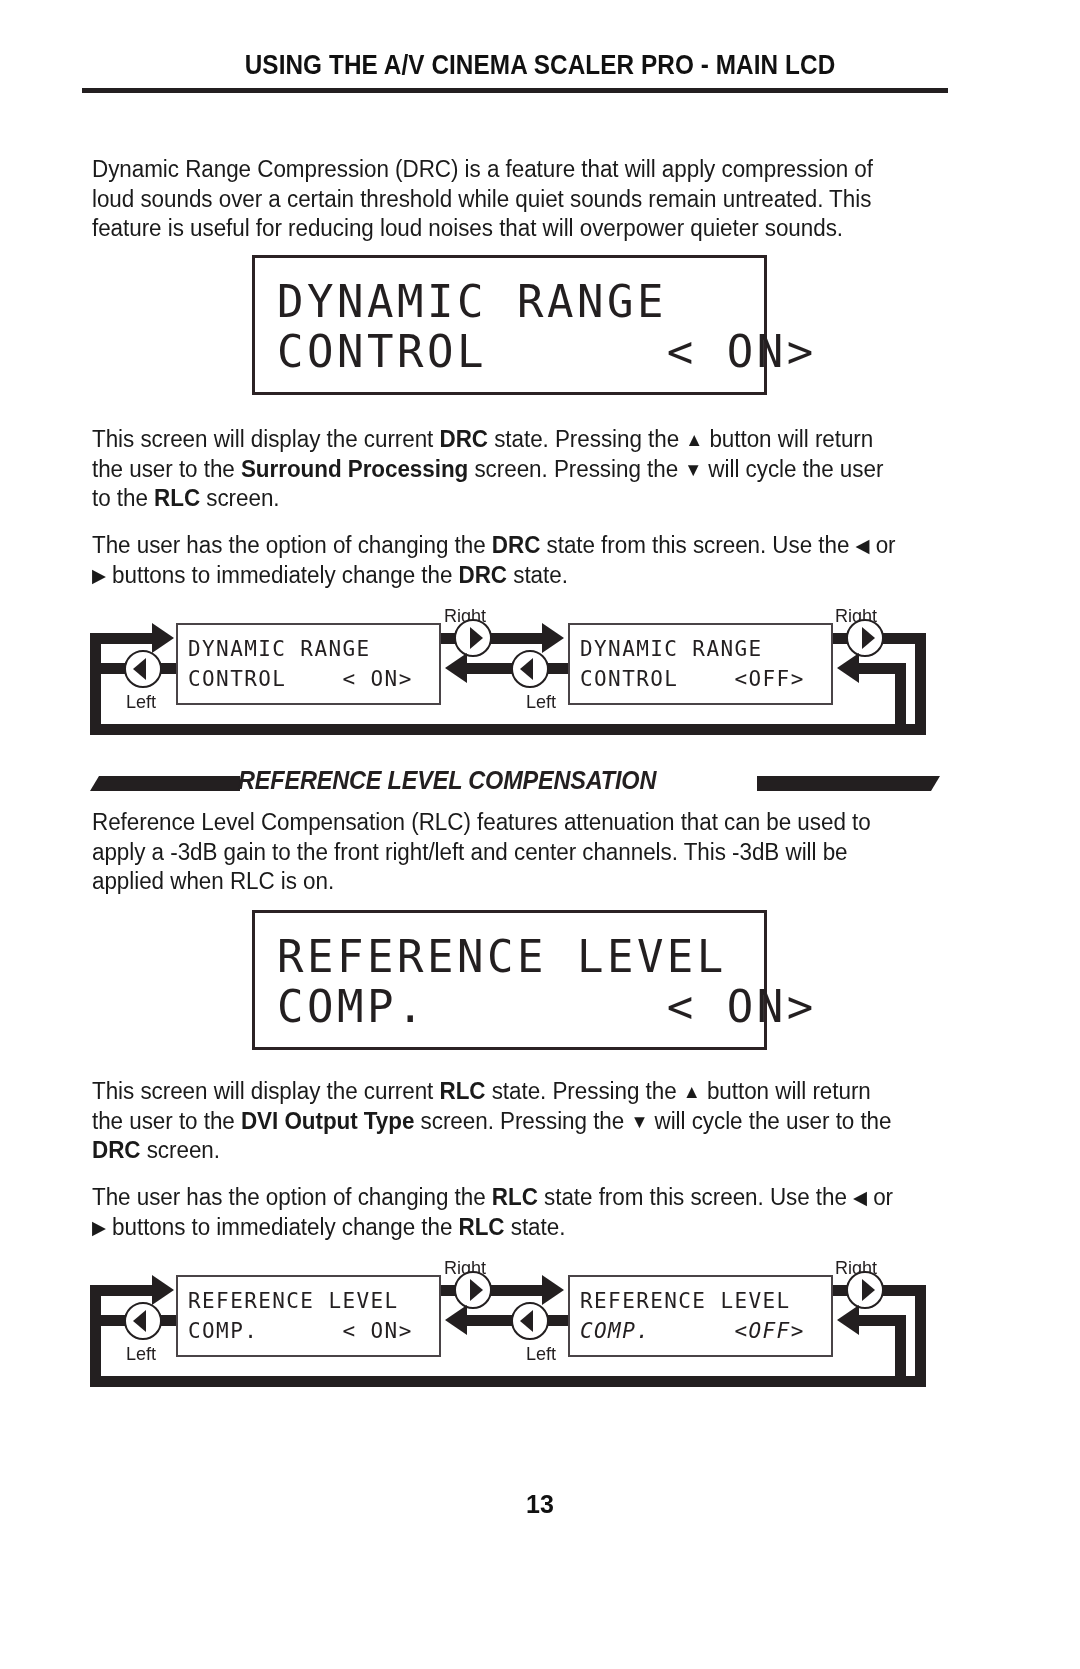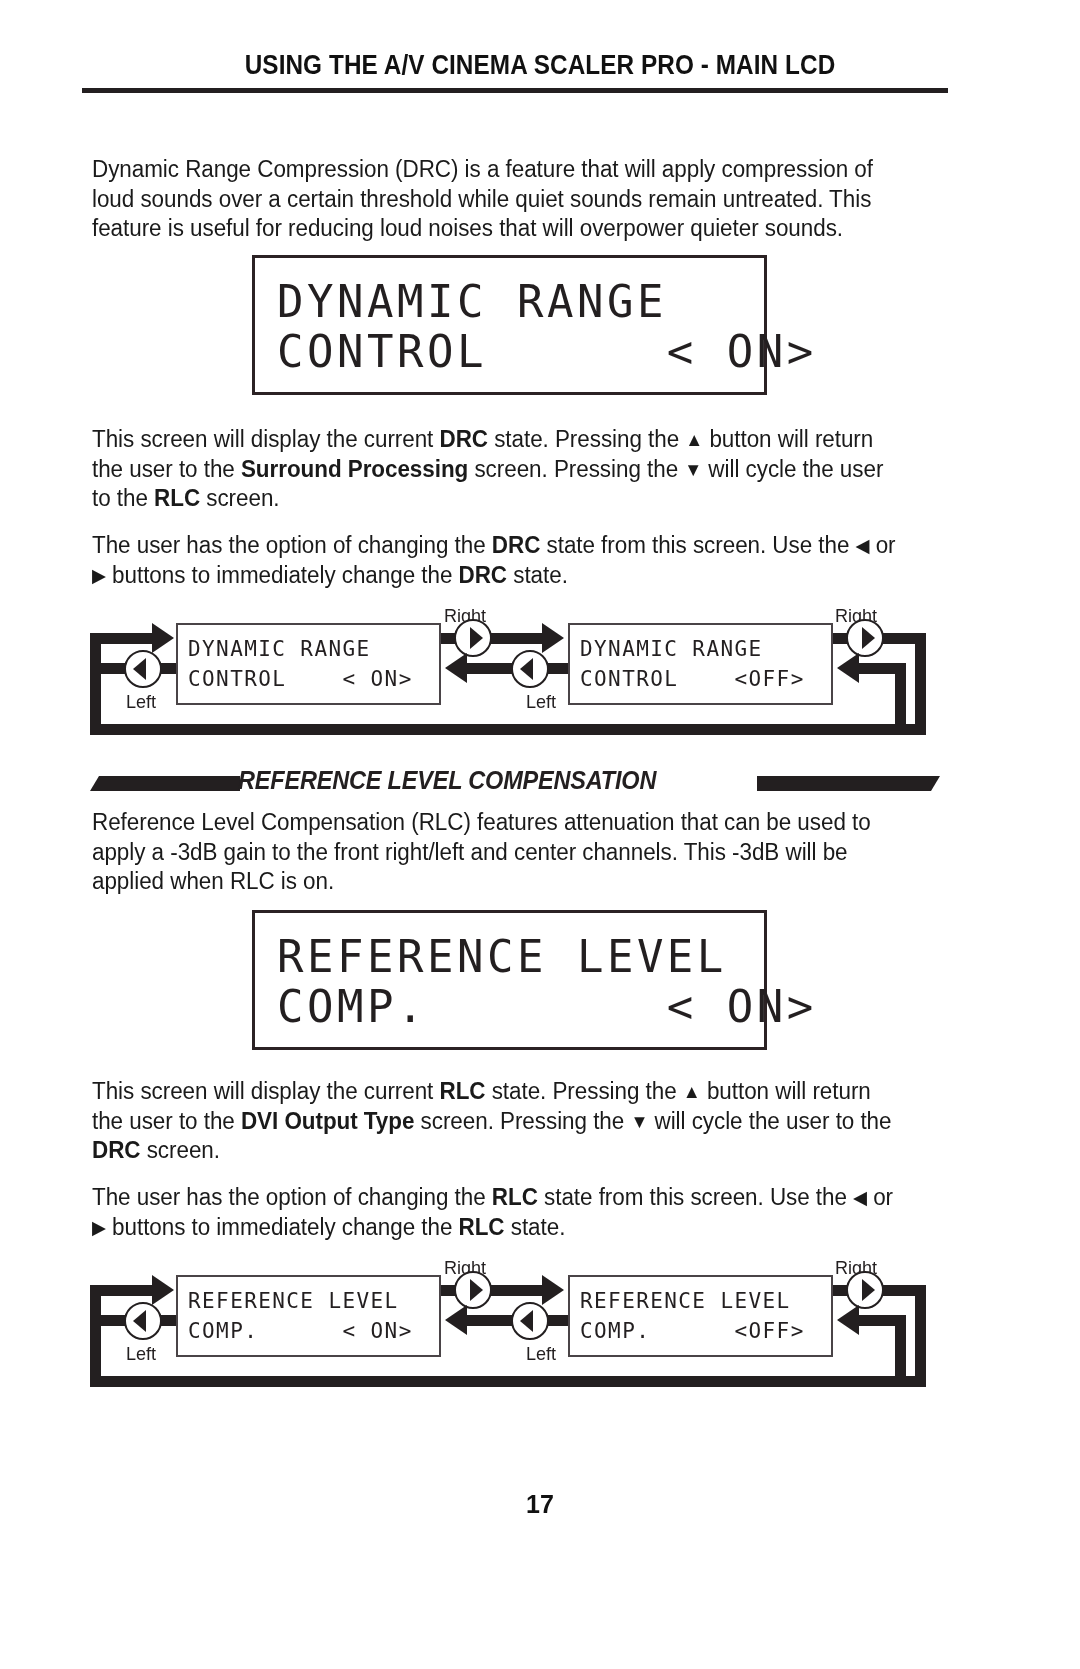--- a/index.html
+++ b/index.html
@@ -223,29 +223,29 @@
 
     <div class="arrowhead ah-l" style="left:355px;top:48px;"></div>
     <div class="blk" style="left:377px;top:58px;width:50px;height:11px;"></div>
     <div class="btn left" style="left:421px;top:45px;">
         <i></i>
       </div>
     <div class="blk" style="left:457px;top:58px;width:30px;height:11px;"></div>
 
     <div class="dg-box" style="left:478px;top:18px;width:265px;height:82px;">
       <div class="dg-line" style="left:10px;top:12px;">REFERENCE LEVEL</div>
-      <div class="dg-line" style="left:10px;top:42px;">COMP.      &lt;OFF&gt;</div>
+      <div class="dg-line" style="left:10px;top:42px;font-style:italic;">COMP.      &lt;OFF&gt;</div>
     </div>
 
     <div class="blk" style="left:743px;top:28px;width:18px;height:11px;"></div>
     <div class="btn right" style="left:756px;top:14px;">
         <i></i>
       </div>
     <div class="blk" style="left:792px;top:28px;width:44px;height:11px;"></div>
 
     <div class="arrowhead ah-l" style="left:747px;top:48px;"></div>
     <div class="blk" style="left:769px;top:58px;width:47px;height:11px;"></div>
     <div class="blk" style="left:805px;top:58px;width:11px;height:62px;"></div>
   </div>
 
-  <div class="pg" style="top:1490px;">17</div>
+  <div class="pg" style="top:1490px;">13</div>
 
 </div>
 
 </body></html>

